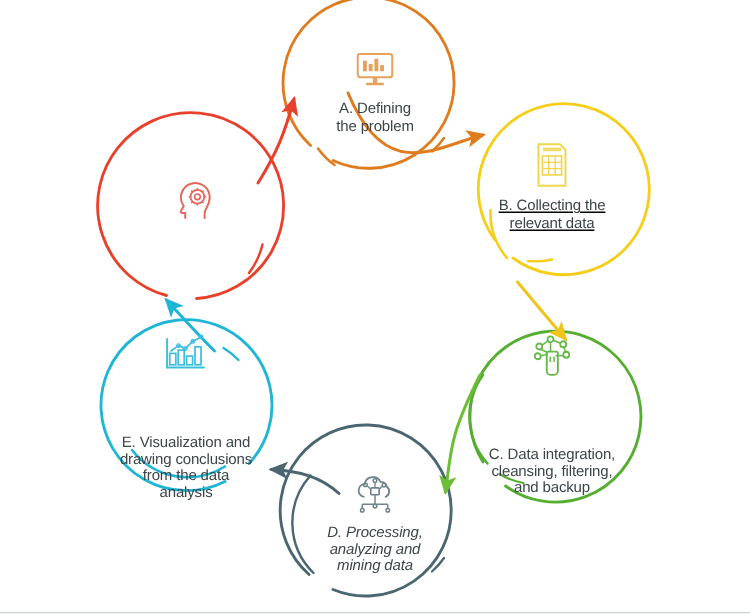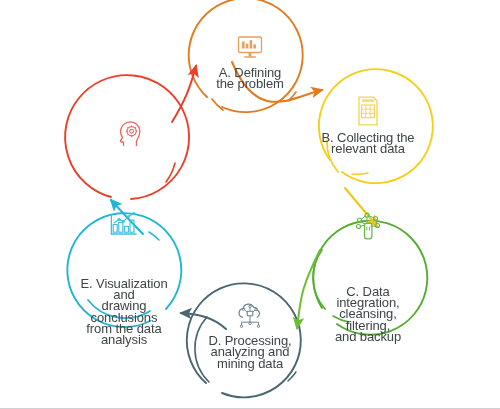--- a/index.html
+++ b/index.html
@@ -31,21 +31,21 @@
     flex-direction: column;
     align-items: center;
     justify-content: center;
     text-align: center;
   }
   .node-icon {
     display: block;
     margin-bottom: 2px;
   }
   .node-label {
-    font-size: 13px;
+    font-size: 10px;
     line-height: 11.2px;
     color: #3d4548;
     letter-spacing: -0.1px;
     white-space: pre-line;
     padding: 0 4px;
   }
 </style>
 </head>
 <body>
 
@@ -130,21 +130,21 @@
         <rect x="13.6" y="5.2" width="2.6" height="8.3" fill="#E8A05C"></rect>
         <rect x="17.4" y="9.4" width="2.6" height="4.1" fill="#E8A05C"></rect>
         <rect x="12.6" y="17.5" width="2.8" height="4" fill="#E8A05C"></rect>
         <rect x="8" y="21.2" width="12" height="1.6" rx="0.8" fill="#E8A05C"></rect>
       </svg>
     </span>
     <div class="node-label">A. Defining
 the problem</div>
   </div>
 
-  <div class="node" style="left:314px; top:84px; width:108px; height:82px;">
+  <div class="node" style="left:314px; top:84px; width:108px; height:82px;text-decoration:underline;">
     <span class="node-icon">
       <svg width="26" height="30" viewBox="0 0 26 30">
         <path d="M4,1.2 H18.5 L22,5 V28.8 H4 Z" fill="none" stroke="#EFD64E" stroke-width="1.3" stroke-linejoin="round"></path>
         <rect x="7" y="3.4" width="12" height="2.4" fill="#EFD64E" opacity="0.85"></rect>
         <rect x="6.6" y="9" width="12.8" height="12.6" fill="none" stroke="#EFD64E" stroke-width="1.1"></rect>
         <line x1="6.6" y1="13.2" x2="19.4" y2="13.2" stroke="#EFD64E" stroke-width="0.9"></line>
         <line x1="6.6" y1="17.4" x2="19.4" y2="17.4" stroke="#EFD64E" stroke-width="0.9"></line>
         <line x1="10.8" y1="9" x2="10.8" y2="21.6" stroke="#EFD64E" stroke-width="0.9"></line>
         <line x1="15.1" y1="9" x2="15.1" y2="21.6" stroke="#EFD64E" stroke-width="0.9"></line>
       </svg>
@@ -171,21 +171,21 @@
         <path d="M11.6,11.4 h5.2 a1.1,1.1 0 0 1 1.1,1.1 v11.8 a2.6,2.6 0 0 1 -2.6,2.6 h-2.2 a2.6,2.6 0 0 1 -2.6,-2.6 v-11.8 a1.1,1.1 0 0 1 1.1,-1.1 z" fill="none" stroke="#66B84A" stroke-width="1.25" stroke-linejoin="round"></path>
         <line x1="12.8" y1="14.6" x2="12.8" y2="18.4" stroke="#66B84A" stroke-width="1"></line>
         <line x1="15.4" y1="14.6" x2="15.4" y2="18.4" stroke="#66B84A" stroke-width="1"></line>
       </svg>
     </span>
     <div class="node-label">C. Data integration,
 cleansing, filtering,
 and backup</div>
   </div>
 
-  <div class="node" style="left:196px; top:294px; width:108px; height:84px;">
+  <div class="node" style="left:196px; top:308px; width:108px; height:84px;font-style:italic;">
     <span class="node-icon">
       <svg width="30" height="26" viewBox="0 0 30 26">
         <path d="M7.5,14.2 a4.3,4.3 0 0 1 0.6,-8.5 a5.6,5.6 0 0 1 10.6,-1.4 a4.4,4.4 0 0 1 4.2,3.2 a3.9,3.9 0 0 1 -0.8,6.7" fill="none" stroke="#6E848C" stroke-width="1.2" stroke-linecap="round"></path>
         <rect x="12.2" y="8.2" width="5.6" height="4.6" rx="0.7" fill="none" stroke="#6E848C" stroke-width="1.1"></rect>
         <circle cx="8.6" cy="6.2" r="1.2" fill="none" stroke="#6E848C" stroke-width="1"></circle>
         <circle cx="21" cy="6.4" r="1.2" fill="none" stroke="#6E848C" stroke-width="1"></circle>
         <circle cx="15" cy="3.4" r="1.2" fill="none" stroke="#6E848C" stroke-width="1"></circle>
         <line x1="9.7" y1="6.9" x2="12.2" y2="9.2" stroke="#6E848C" stroke-width="0.9"></line>
         <line x1="19.9" y1="7" x2="17.8" y2="9.2" stroke="#6E848C" stroke-width="0.9"></line>
         <line x1="15" y1="4.6" x2="15" y2="8.2" stroke="#6E848C" stroke-width="0.9"></line>

